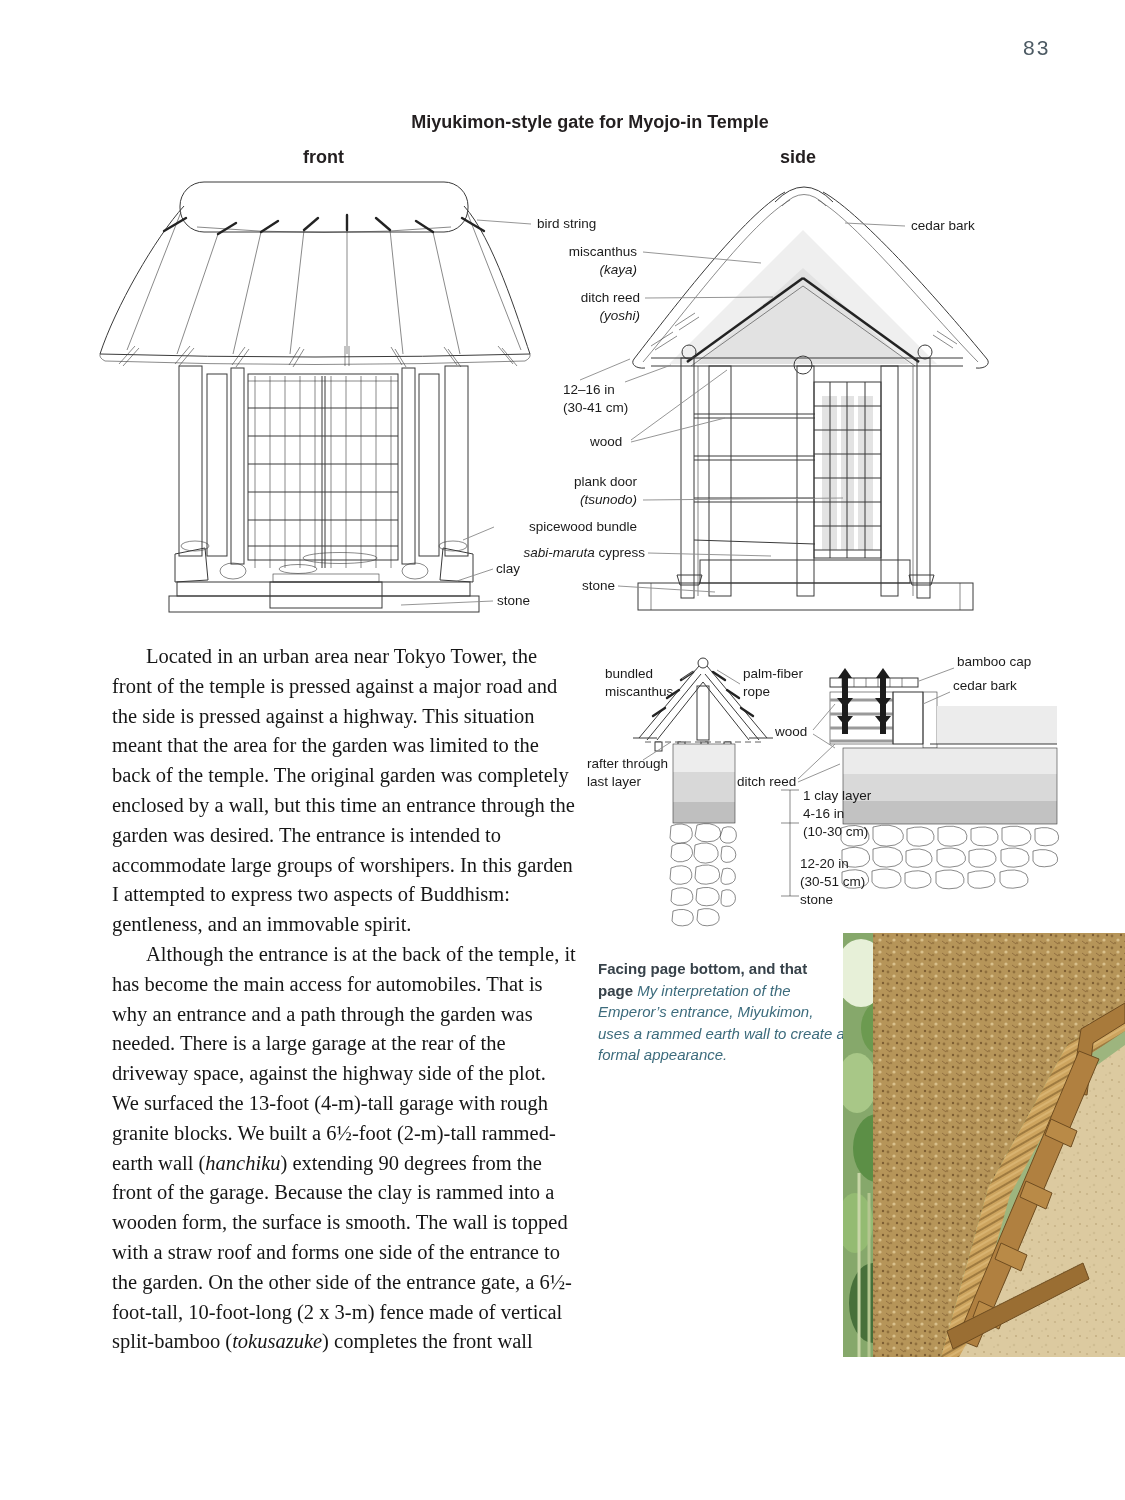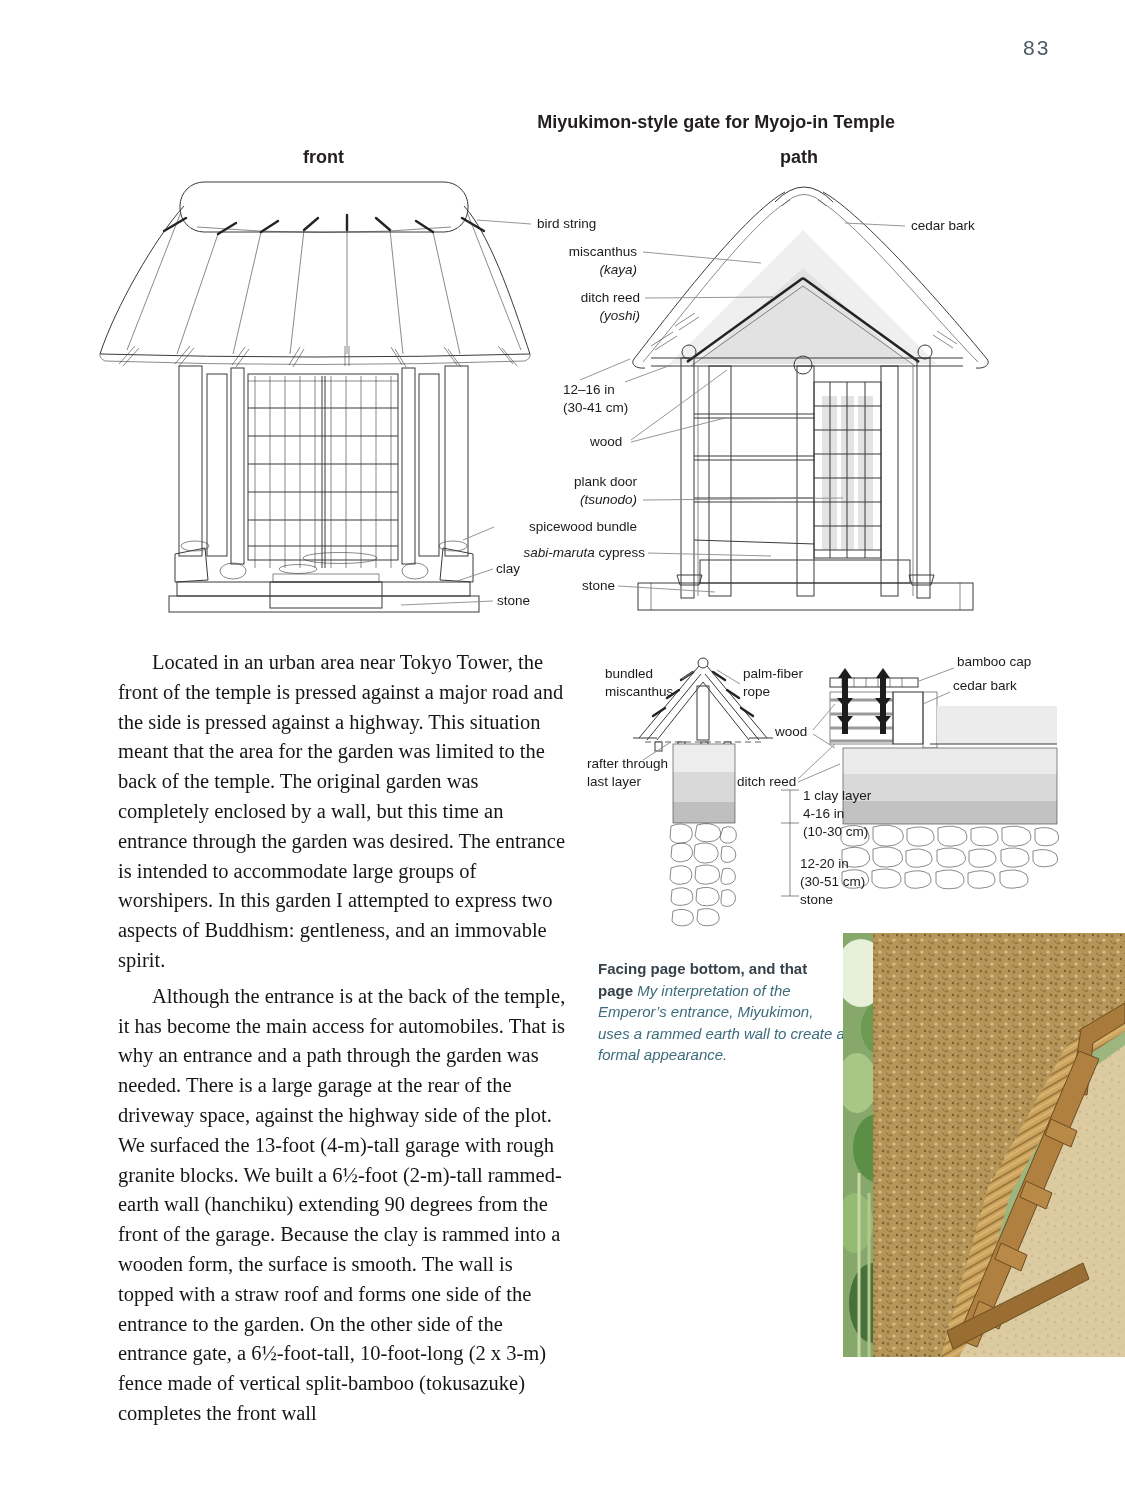--- a/index.html
+++ b/index.html
@@ -1,47 +1,47 @@
 <!DOCTYPE html>
 <html><head>
 <meta charset="utf-8">
 <style>
   html,body{margin:0;padding:0;background:#ffffff;}
   #page{position:relative;width:1125px;height:1500px;background:#ffffff;overflow:hidden;
         font-family:"Liberation Sans",sans-serif;color:#1b1b1b;}
   .abs{position:absolute;}
   #page-number{left:1023px;top:36px;font-size:21px;letter-spacing:2px;color:#4c5a63;}
-  #fig-title{left:285px;top:112px;width:610px;text-align:right;font-size:18px;font-weight:bold;color:#231f20;}
+  #fig-title{left:285px;top:112px;width:610px;text-align:center;font-size:18px;font-weight:bold;color:#231f20;}
   .view-label{font-size:18px;font-weight:bold;color:#231f20;}
   #view-front{left:303px;top:147px;}
   #view-side{left:780px;top:147px;}
   svg{display:block;}
   .dlabel{font-family:"Liberation Sans",sans-serif;font-size:13.5px;fill:#1b1b1b;}
   .dlabel-i{font-style:italic;}
   .leader{stroke:#8a8a8a;stroke-width:0.9;fill:none;}
   .ln{stroke:#3a3a3a;stroke-width:1;fill:none;}
   .lnth{stroke:#3a3a3a;stroke-width:0.6;fill:none;}
   .lnb{stroke:#232323;stroke-width:2.4;fill:none;stroke-linecap:round;}
   #body-text{left:112px;top:642px;width:464px;font-family:"Liberation Serif",serif;
              font-size:20.5px;line-height:29.8px;color:#161616;text-align:left;}
-  #body-text p{margin:6px;text-indent:34px;}
+  #body-text p{margin:0;text-indent:34px;}
   #caption{left:598px;top:958px;width:248px;font-size:15px;line-height:21.5px;}
   .cap-bold{font-weight:bold;color:#37424a;}
   .cap-reg{color:#3c6b7c;font-style:italic;}
-  .ital{}
+  .ital{font-style:italic;}
 </style>
 </head>
 <body>
 
 <div id="page">
 
   <div class="abs" id="page-number">83</div>
   <div class="abs" id="fig-title">Miyukimon-style gate for Myojo-in Temple</div>
   <div class="abs view-label" id="view-front">front</div>
-  <div class="abs view-label" id="view-side">path</div>
+  <div class="abs view-label" id="view-side">side</div>
 
   <svg class="abs" style="left:85px;top:168px" width="1040" height="472" viewBox="0 0 1040 472">
     <defs>
       <pattern id="grain" width="9" height="26" patternUnits="userSpaceOnUse">
         <path d="M2,0 q2.2,6 0,13 q-2.2,7 0,13 M6.5,0 q-2.2,6 0,13 q2.2,7 0,13" stroke="#5a5a5a" stroke-width="0.7" fill="none"></path>
       </pattern>
       <pattern id="bamboo" width="8" height="30" patternUnits="userSpaceOnUse">
         <line x1="4" y1="0" x2="4" y2="30" stroke="#4a4a4a" stroke-width="0.8"></line>
         <line x1="0.5" y1="0" x2="0.5" y2="30" stroke="#6a6a6a" stroke-width="0.5"></line>
         <line x1="1" y1="9" x2="7" y2="9" stroke="#4a4a4a" stroke-width="0.7"></line>

